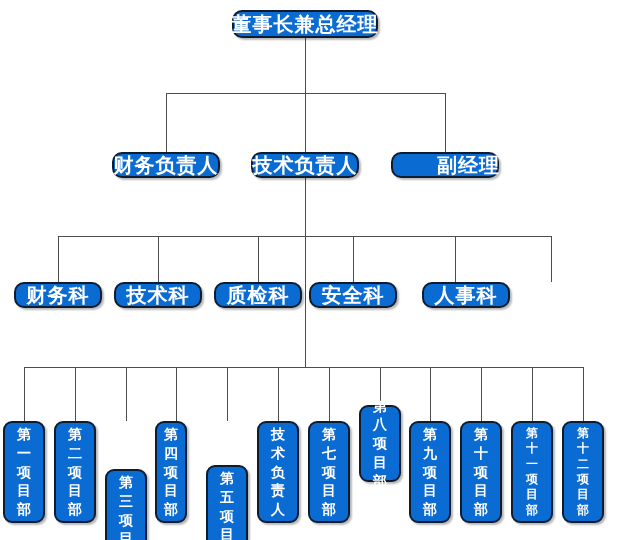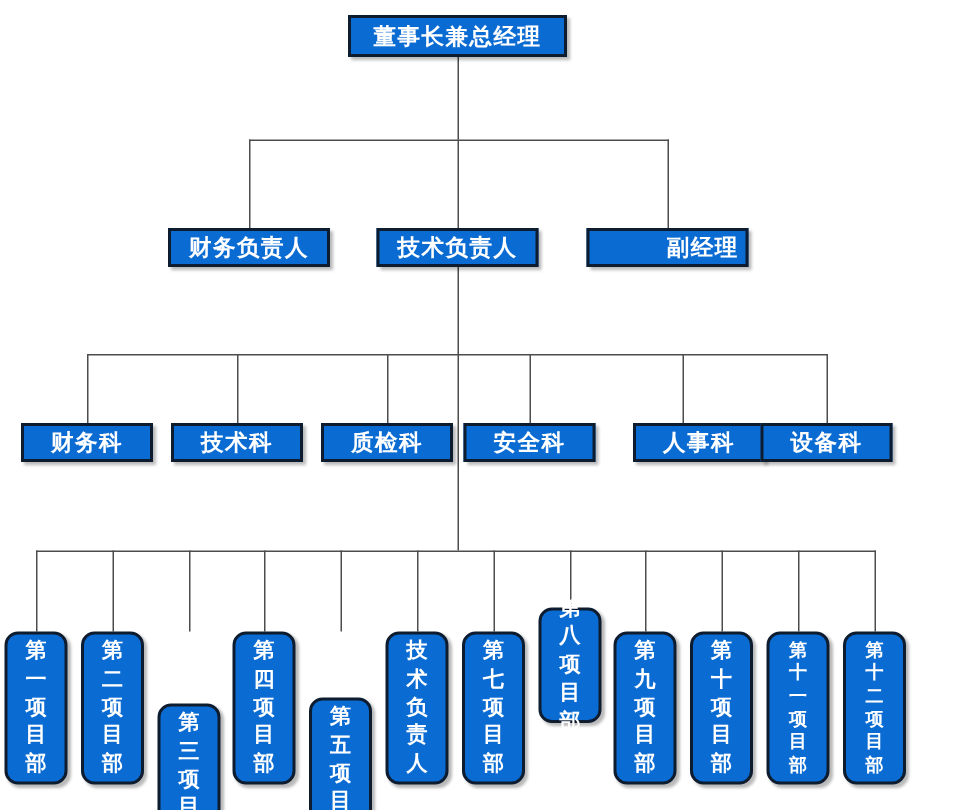--- a/index.html
+++ b/index.html
@@ -6,21 +6,21 @@
   .stage{position:relative;width:640px;height:540px;overflow:hidden;
          background:var(--background,#fff);
          font-family:"DejaVu Sans",sans-serif;}
   .node{position:absolute;box-sizing:border-box;
         background:var(--box-fill,#0a6bd2);
         border:2px solid var(--box-border,#0e1c30);
         color:var(--box-text,#fff);
         font-weight:bold;
         display:flex;align-items:center;justify-content:center;
         box-shadow:2px 2px 2px rgba(0,0,0,0.28);}
-  .node.h{border-radius:0;font-size:15px;letter-spacing:1px;white-space:nowrap;}
+  .node.h{border-radius:10px;font-size:20px;letter-spacing:1px;white-space:nowrap;}
   .node.v{border-radius:9px;}
   .vtext{width:1.1em;word-break:break-all;line-height:1.34;
          text-align:center;font-size:14px;}
   .v6 .vtext{font-size:12px;line-height:1.28;}
   .hline{position:absolute;height:1px;background:var(--line,#4d4d4d);}
   .vline{position:absolute;width:1px;background:var(--line,#4d4d4d);}
 </style>
 </head>
 <body>
 
@@ -59,32 +59,31 @@
 
   <div class="node h" style="left:112px;top:152px;width:108px;height:26px;">财务负责人</div>
   <div class="node h" style="left:251px;top:152px;width:108px;height:26px;">技术负责人</div>
   <div class="node h" style="left:391px;top:152px;width:108px;height:26px;padding-left:47px;">副经理</div>
 
   <div class="node h" style="left:14px;top:282px;width:88px;height:26px;">财务科</div>
   <div class="node h" style="left:214px;top:282px;width:88px;height:26px;">质检科</div>
   <div class="node h" style="left:114px;top:282px;width:88px;height:26px;">技术科</div>
   <div class="node h" style="left:309px;top:282px;width:88px;height:26px;">安全科</div>
   <div class="node h" style="left:422px;top:282px;width:88px;height:26px;">人事科</div>
-  <div class="node h" style="left:507px;top:282px;width:88px;height:26px;">设备科</div>
 
   <div class="node v" style="left:3px;top:421px;width:42px;height:102px;">
       <span class="vtext">第一项目部</span>
     </div>
   <div class="node v" style="left:54px;top:421px;width:42px;height:102px;">
       <span class="vtext">第二项目部</span>
     </div>
   <div class="node v" style="left:105px;top:421px;width:42px;height:102px;margin-top:48px;">
       <span class="vtext">第三项目部</span>
     </div>
-  <div class="node v" style="left:155px;top:421px;width:42px;height:102px;">
+  <div class="node v" style="left:155px;top:421px;width:32px;height:102px;">
       <span class="vtext">第四项目部</span>
     </div>
   <div class="node v" style="left:206px;top:421px;width:42px;height:102px;margin-top:44px;">
       <span class="vtext">第五项目部</span>
     </div>
   <div class="node v" style="left:257px;top:421px;width:42px;height:102px;">
       <span class="vtext">技术负责人</span>
     </div>
   <div class="node v" style="left:308px;top:421px;width:42px;height:102px;">
       <span class="vtext">第七项目部</span>

